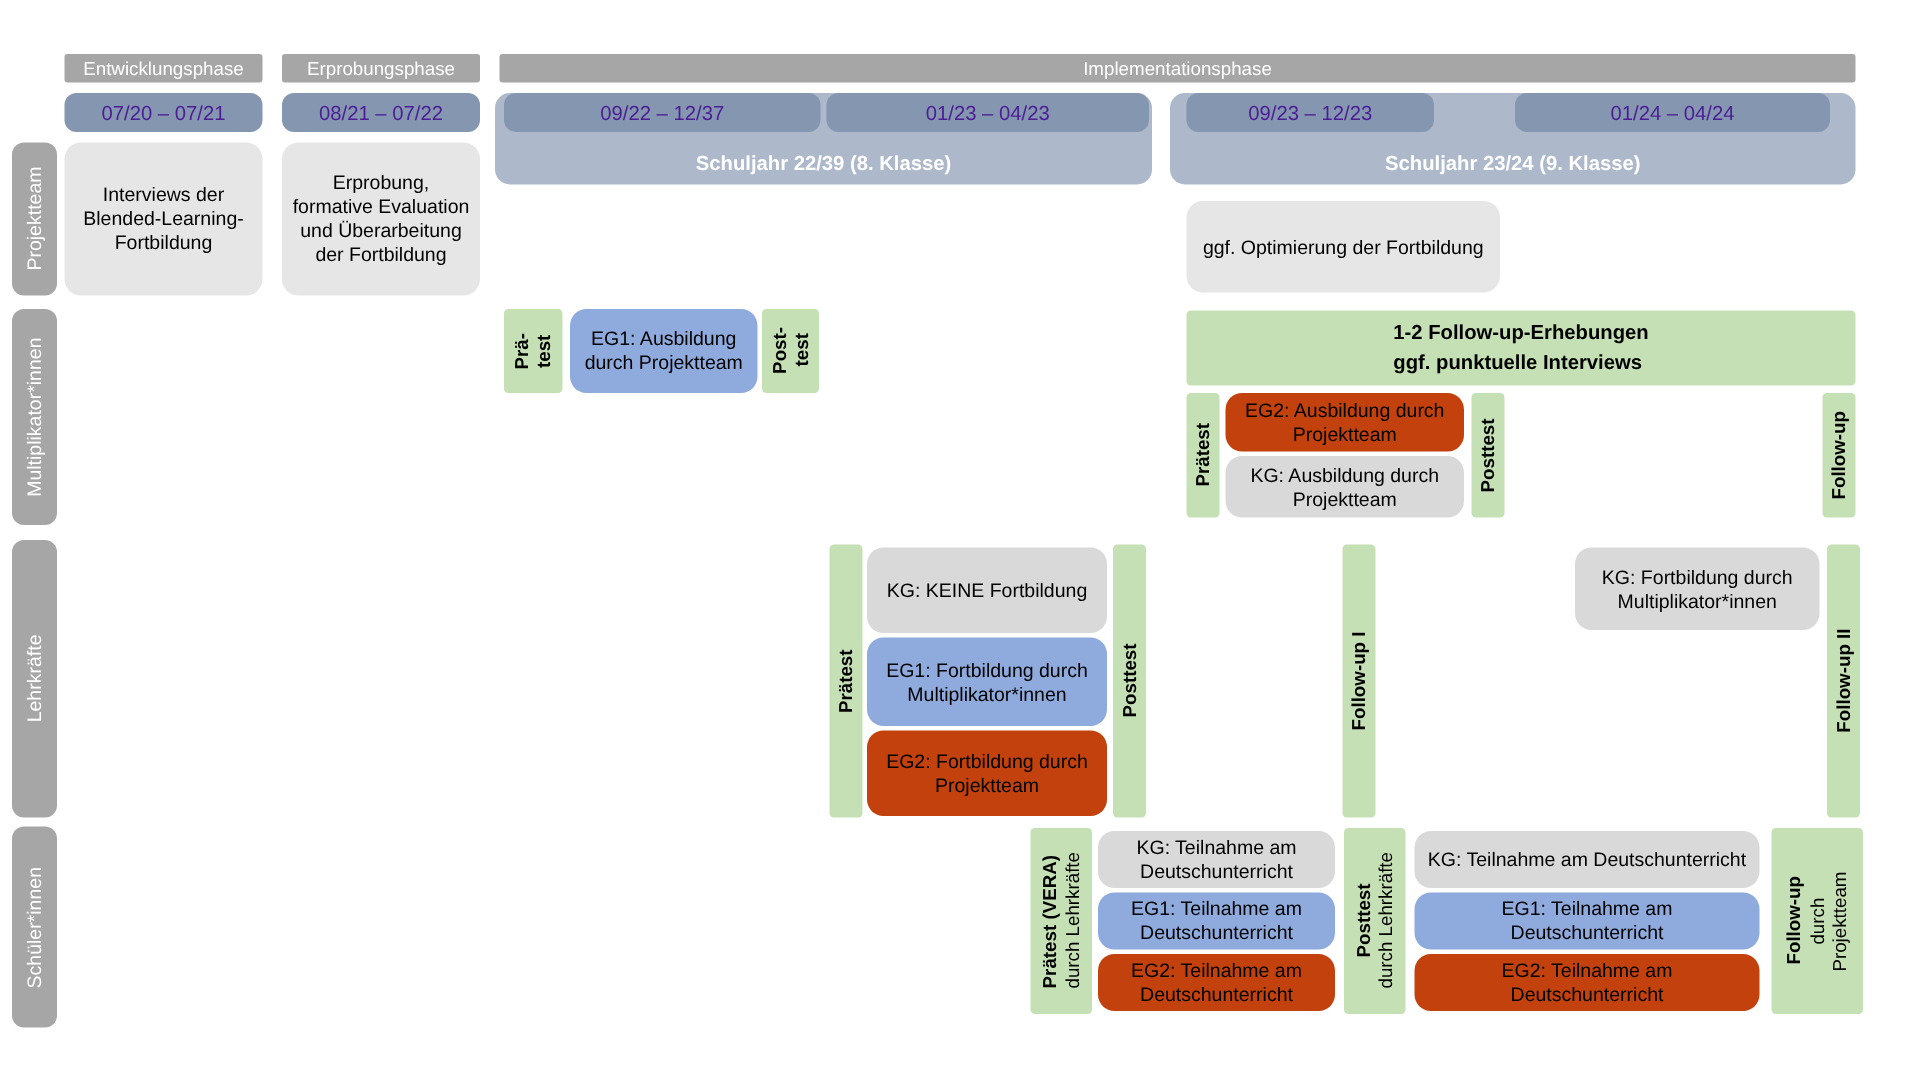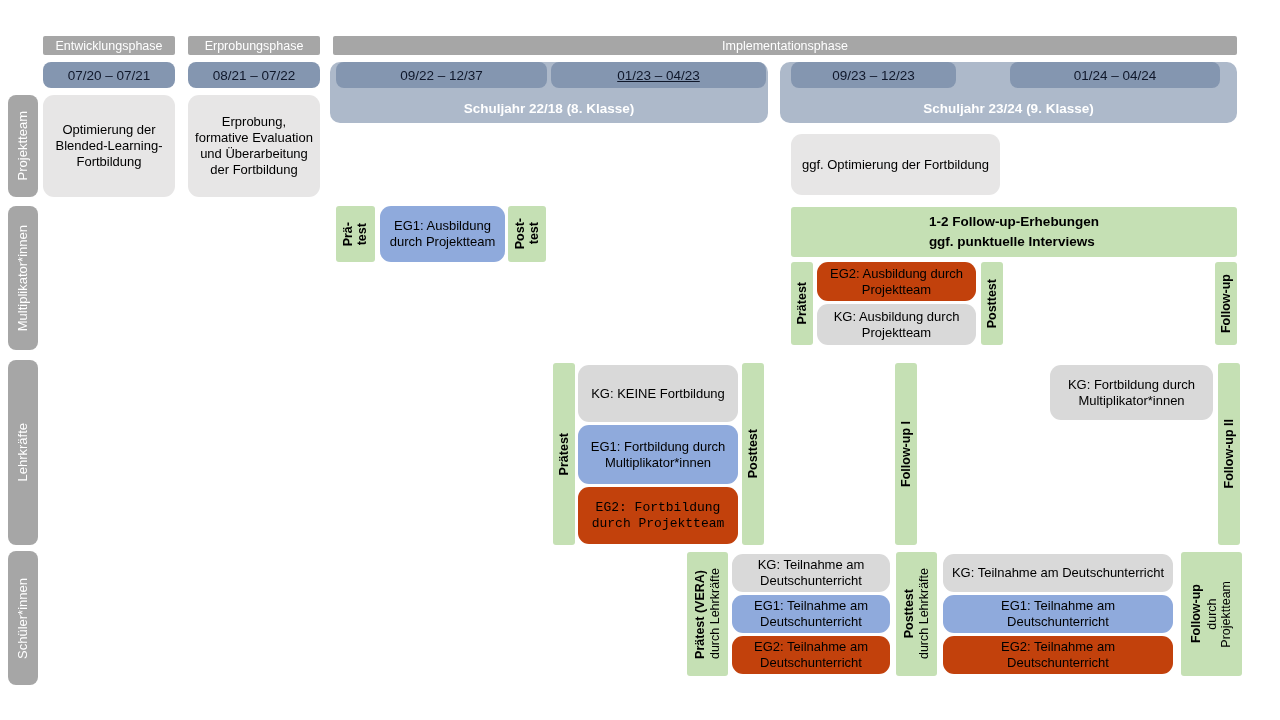--- a/index.html
+++ b/index.html
@@ -10,21 +10,21 @@
   .abs { position:absolute; box-sizing:border-box; }
 
   
   .phase {
     background:#a6a6a6; color:#fff; font-size:12.5px;
     display:flex; align-items:center; justify-content:center;
     border-radius:2px;
   }
   
   .date {
-    background:#8496b0; color:#0f172a; font-size:13.5px;
+    background:#8496b0; color:#4c1d95; font-size:13.5px;
     display:flex; align-items:center; justify-content:center;
     border-radius:8px;
   }
   
   .band { background:#adb9ca; border-radius:10px; }
   .band-label {
     position:absolute; left:0; right:0; bottom:7px;
     text-align:center; color:#fff; font-weight:bold; font-size:13.5px;
   }
 
@@ -70,47 +70,47 @@
 </head>
 <body>
 
 <div class="canvas">
 
   <div class="abs phase" style="left:43px; top:36px; width:132px; height:19px;">Entwicklungsphase</div>
   <div class="abs phase" style="left:188px; top:36px; width:132px; height:19px;">Erprobungsphase</div>
   <div class="abs phase" style="left:333px; top:36px; width:904px; height:19px;">Implementationsphase</div>
 
   <div class="abs band" style="left:330px; top:62px; width:438px; height:61px;">
-    <div class="band-label">Schuljahr 22/18 (8. Klasse)</div>
+    <div class="band-label">Schuljahr 22/39 (8. Klasse)</div>
   </div>
   <div class="abs band" style="left:780px; top:62px; width:457px; height:61px;">
     <div class="band-label">Schuljahr 23/24 (9. Klasse)</div>
   </div>
 
   <div class="abs date" style="left:43px;  top:62px; width:132px; height:26px;">07/20 – 07/21</div>
   <div class="abs date" style="left:188px; top:62px; width:132px; height:26px;">08/21 – 07/22</div>
   <div class="abs date" style="left:336px; top:62px; width:211px; height:26px;">09/22 – 12/37</div>
-  <div class="abs date" style="left:551px; top:62px; width:215px; height:26px;text-decoration:underline;">01/23 – 04/23</div>
+  <div class="abs date" style="left:551px; top:62px; width:215px; height:26px;">01/23 – 04/23</div>
   <div class="abs date" style="left:791px; top:62px; width:165px; height:26px;">09/23 – 12/23</div>
   <div class="abs date" style="left:1010px; top:62px; width:210px; height:26px;">01/24 – 04/24</div>
 
   <div class="abs rowlabel" style="left:8px; top:95px; width:30px; height:102px;">
     <span class="vtext">Projektteam</span>
   </div>
   <div class="abs rowlabel" style="left:8px; top:206px; width:30px; height:144px;">
     <span class="vtext">Multiplikator*innen</span>
   </div>
   <div class="abs rowlabel" style="left:8px; top:360px; width:30px; height:185px;">
     <span class="vtext">Lehrkräfte</span>
   </div>
   <div class="abs rowlabel" style="left:8px; top:551px; width:30px; height:134px;">
     <span class="vtext">Schüler*innen</span>
   </div>
 
-  <div class="abs box gray-light" style="left:43px; top:95px; width:132px; height:102px;">Optimierung der Blended-Learning-Fortbildung</div>
+  <div class="abs box gray-light" style="left:43px; top:95px; width:132px; height:102px;">Interviews der Blended-Learning-Fortbildung</div>
   <div class="abs box gray-light" style="left:188px; top:95px; width:132px; height:102px;">Erprobung, formative Evaluation und Überarbeitung der Fortbildung</div>
   <div class="abs box gray-light" style="left:791px; top:134px; width:209px; height:61px;">ggf. Optimierung der Fortbildung</div>
 
   <div class="abs vbar" style="left:336px; top:206px; width:39px; height:56px;">
     <span class="vtext b">Prä-
 test</span>
   </div>
   <div class="abs box blue1" style="left:380px; top:206px; width:125px; height:56px;">EG1: Ausbildung durch Projektteam</div>
   <div class="abs vbar" style="left:508px; top:206px; width:38px; height:56px;">
     <span class="vtext b">Post-
@@ -130,21 +130,21 @@
   </div>
   <div class="abs vbar" style="left:1215px; top:262px; width:22px; height:83px;">
     <span class="vtext b">Follow-up</span>
   </div>
 
   <div class="abs vbar" style="left:553px; top:363px; width:22px; height:182px;">
     <span class="vtext b">Prätest</span>
   </div>
   <div class="abs box gray" style="left:578px; top:365px; width:160px; height:57px;">KG: KEINE Fortbildung</div>
   <div class="abs box blue1" style="left:578px; top:425px; width:160px; height:59px;">EG1: Fortbildung durch Multiplikator*innen</div>
-  <div class="abs box blue2" style="left:578px; top:487px; width:160px; height:57px;font-family:Liberation Mono, monospace;">EG2: Fortbildung durch Projektteam</div>
+  <div class="abs box blue2" style="left:578px; top:487px; width:160px; height:57px;">EG2: Fortbildung durch Projektteam</div>
   <div class="abs vbar" style="left:742px; top:363px; width:22px; height:182px;">
     <span class="vtext b">Posttest</span>
   </div>
   <div class="abs vbar" style="left:895px; top:363px; width:22px; height:182px;">
     <span class="vtext b">Follow-up I</span>
   </div>
   <div class="abs box gray" style="left:1050px; top:365px; width:163px; height:55px;">KG: Fortbildung durch Multiplikator*innen</div>
   <div class="abs vbar" style="left:1218px; top:363px; width:22px; height:182px;">
     <span class="vtext b">Follow-up II</span>
   </div>

